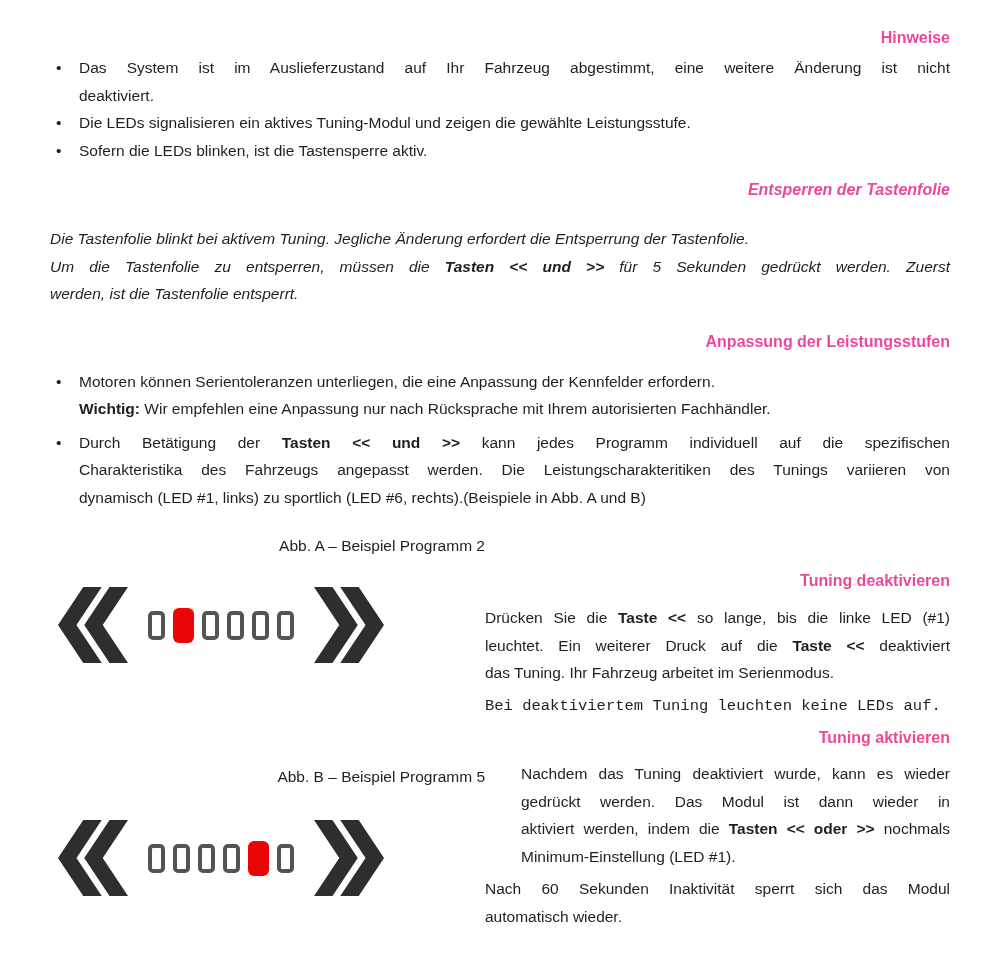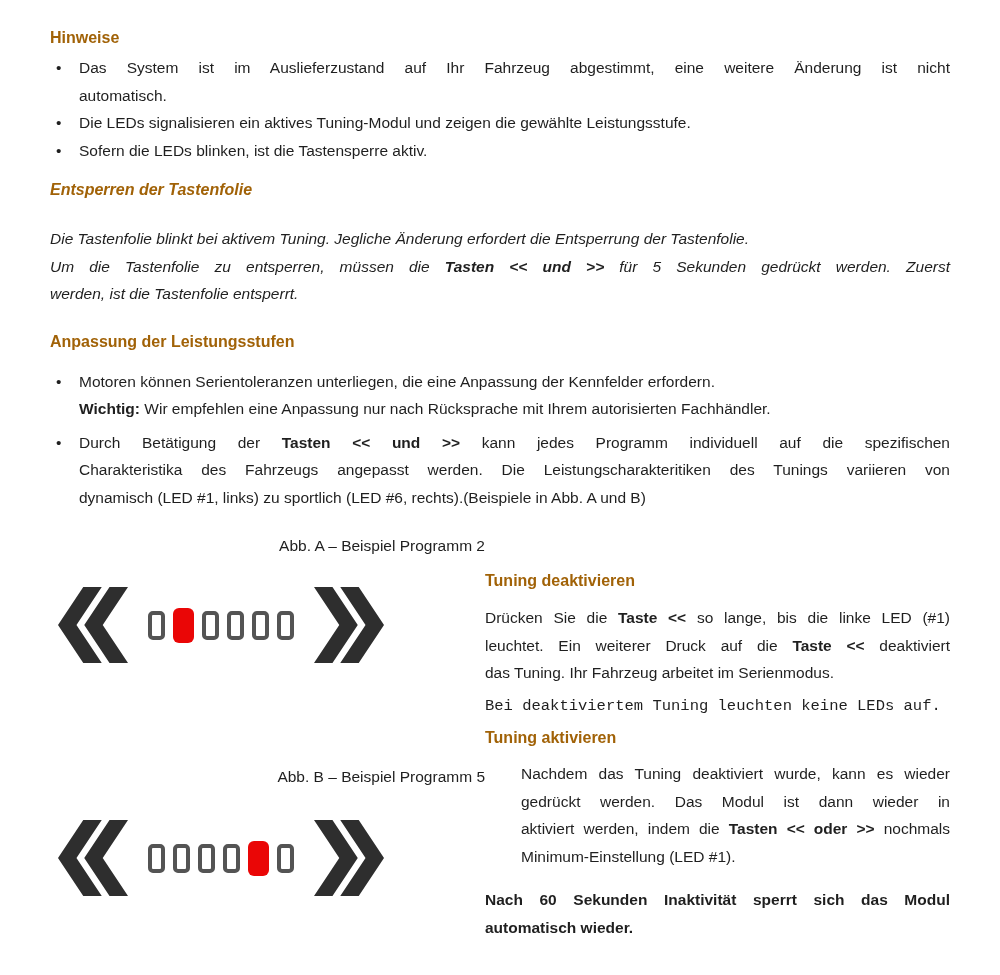--- a/index.html
+++ b/index.html
@@ -21,21 +21,22 @@
     width:1000px;height:975px;
     padding:28px 50px 0 50px;
     font-size:15.5px;
     line-height:27.5px;
   }
   h3{
     font-size:16px;
     line-height:20px;
     margin:0;
     font-weight:bold;
-    color:#a16207;
+    color:#ec4899;
+    text-align:right;
   }
   .b{font-weight:bold;}
   .tline{text-align:left;}
   .tline.stretch{text-align:justify;text-align-last:justify;}
   
   ul.blist{list-style:none;margin:6px 0 0 0;padding:0;}
   ul.blist li{position:relative;padding-left:29px;margin:0;}
   ul.blist li .bullet{position:absolute;left:6px;top:0;}
   ul.blist.spaced li + li{margin-top:6px;}
   
@@ -69,35 +70,35 @@
     border-radius:6px;
   }
   .fig-label-b{margin-top:103px;}
   .figure-b{margin-top:32px;}
   
   .rcol{padding-top:35px;}
   .rcol .para1{margin-top:13px;}
   .rcol .para2{margin-top:6px;font-family:Liberation Mono, monospace;}
   .rcol .h-aktivieren{margin-top:8px;}
   .rcol .para3{margin-top:12px;margin-left:36px;}
-  .rcol .para4{margin-top:16px;font-weight:bold;}
+  .rcol .para4{margin-top:5px;}
 </style>
 </head>
 <body>
 
 <div class="page">
 
   <section class="sec-hinweise">
     <h3>Hinweise</h3>
     <ul class="blist">
       <li>
         <span class="bullet">•</span>
         <div>
             <div class="tline stretch"><span>Das System ist im Auslieferzustand auf Ihr Fahrzeug abgestimmt, eine weitere Änderung ist nicht</span></div>
-            <div class="tline"><span>automatisch.</span></div>
+            <div class="tline"><span>deaktiviert.</span></div>
           </div>
       </li>
       <li>
         <span class="bullet">•</span>
         <div>
             <div class="tline"><span>Die LEDs signalisieren ein aktives Tuning-Modul und zeigen die gewählte Leistungsstufe.</span></div>
           </div>
       </li>
       <li>
         <span class="bullet">•</span>

